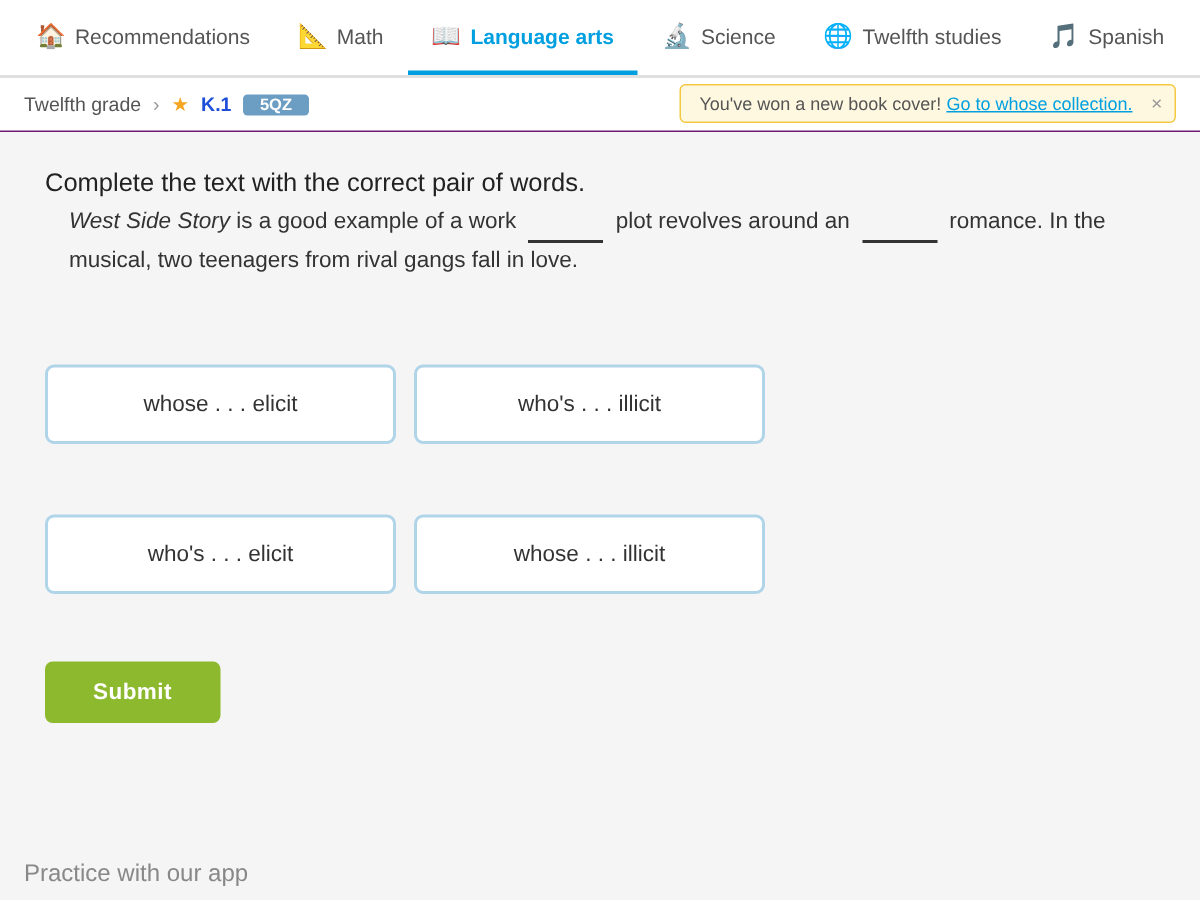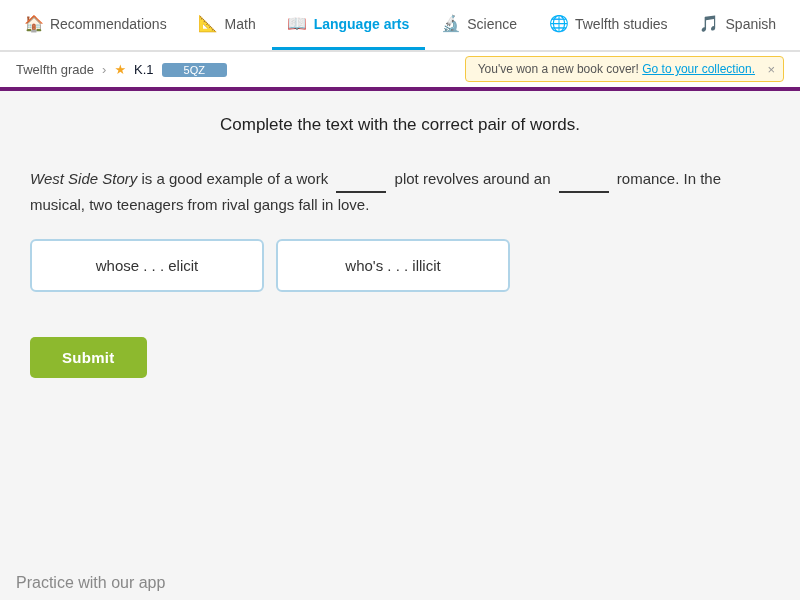--- a/index.html
+++ b/index.html
@@ -48,21 +48,21 @@
       font-weight: bold;
     }
 
     .nav-icon {
       font-size: 16px;
     }
 
     
     .breadcrumb-bar {
       background: #fff;
-      border-bottom: 4px solid #701a75;
+      border-bottom: 1px solid #701a75;
       padding: 10px 16px;
       display: flex;
       align-items: center;
       gap: 8px;
       font-size: 13px;
       color: #555;
       position: relative;
     }
 
     .breadcrumb-bar .sep {
@@ -72,31 +72,31 @@
     .breadcrumb-link {
       color: #555;
       cursor: pointer;
     }
 
     .breadcrumb-star {
       color: #f5a623;
     }
 
     .breadcrumb-label {
-      color: #0f172a;
-      font-weight: 400;
+      color: #1d4ed8;
+      font-weight: 700;
     }
 
     .quiz-badge {
       background: #6c9ec4;
       color: #fff;
       font-size: 11px;
-      padding: 1px 22px;
+      padding: 1px 11px;
       border-radius: 3px;
-      font-weight: normal;
+      font-weight: bold;
     }
 
     
     .notification-banner {
       position: absolute;
       right: 16px;
       top: 4px;
       background: #fff8e1;
       border: 1px solid #f5c842;
       border-radius: 4px;
@@ -124,30 +124,30 @@
     
     .main-content {
       padding: 24px 30px;
       flex: 1;
       background: #f5f5f5;
     }
 
     .question-prompt {
       font-size: 17px;
       color: #222;
-      margin-bottom: 32px;
+      margin-bottom: 4px;
       font-weight: 400;
-      text-align: center;
     }
 
     .passage-text {
       font-size: 15px;
       color: #333;
       margin-bottom: 22px;
       line-height: 1.6;
+      margin-left: 16px;
     }
 
     .passage-text em {
       font-style: italic;
     }
 
     .blank {
       display: inline-block;
       border-bottom: 2px solid #333;
       min-width: 50px;
@@ -166,20 +166,21 @@
     .choice-btn {
       background: #fff;
       border: 2px solid #b0d4e8;
       border-radius: 6px;
       padding: 16px 20px;
       font-size: 15px;
       color: #333;
       cursor: pointer;
       text-align: center;
       transition: background 0.15s, border-color 0.15s;
+      margin-top: 35px;
     }
 
     
     .submit-btn {
       background: #8db92e;
       color: #fff;
       border: none;
       border-radius: 5px;
       padding: 12px 32px;
       font-size: 15px;
@@ -235,39 +236,45 @@
 
   <div class="breadcrumb-bar">
     <span class="breadcrumb-link">Twelfth grade</span>
     <span class="sep">›</span>
     <span class="breadcrumb-star">★</span>
     <span class="breadcrumb-label">K.1</span>
     <span class="quiz-badge">5QZ</span>
 
     <div class="notification-banner">
       <span>You've won a new book cover!</span>
-      <a>Go to your collection.</a>
+      <a>Go to whose collection.</a>
       <span class="notification-close">×</span>
     </div>
   </div>
 
   <div class="main-content">
 
     <p class="question-prompt">Complete the text with the correct pair of words.</p>
 
     <div class="passage-text">
       <em>West Side Story</em><span> is a good example of a work </span><span class="blank">&nbsp;&nbsp;&nbsp;&nbsp;&nbsp;</span><span> plot revolves around an </span><span class="blank">&nbsp;&nbsp;&nbsp;&nbsp;</span><span> romance. In the musical, two teenagers from rival gangs fall in love.</span>
     </div>
 
     <div class="choices-grid">
       <button class="choice-btn">
         <span>whose . . . elicit</span>
       </button>
       <button class="choice-btn">
         <span>who's . . . illicit</span>
+      </button>
+      <button class="choice-btn">
+        <span>who's . . . elicit</span>
+      </button>
+      <button class="choice-btn">
+        <span>whose . . . illicit</span>
       </button>
     </div>
 
     <button class="submit-btn">
       <span>Submit</span>
     </button>
 
   </div>
 
   <div class="footer">

